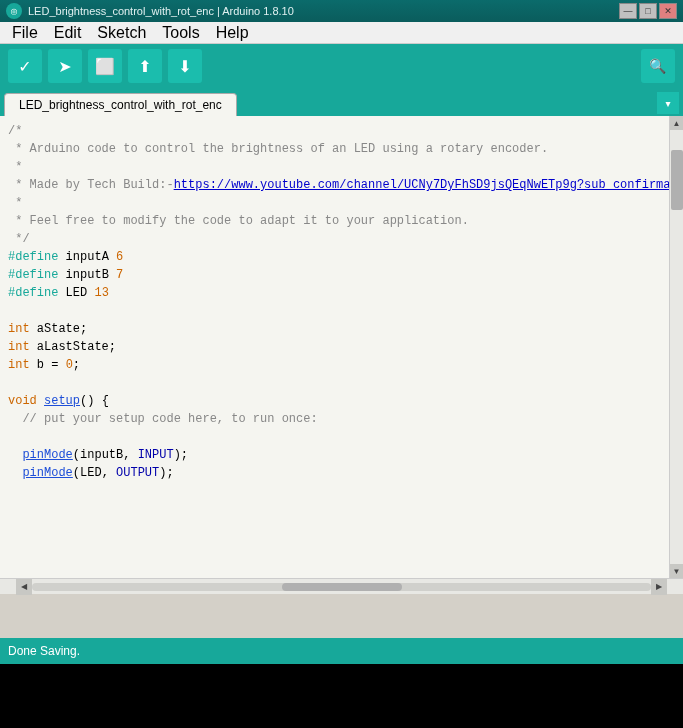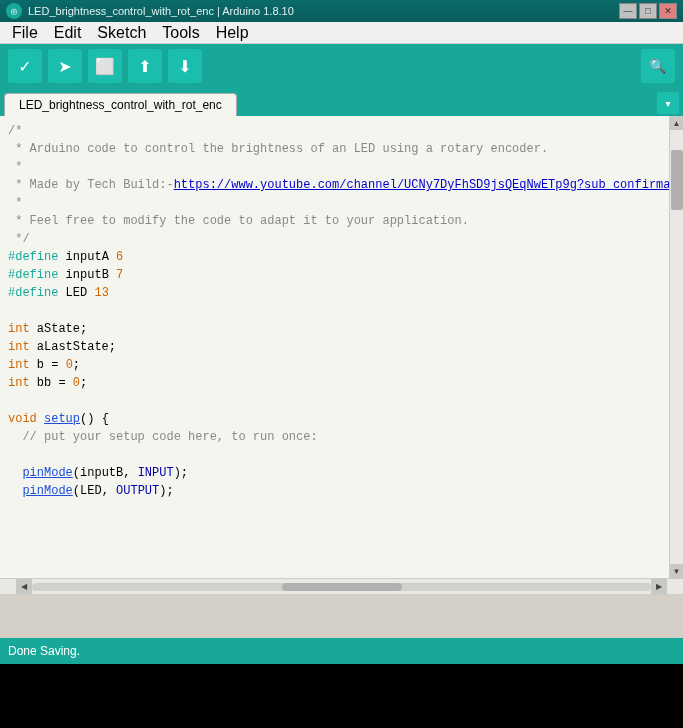--- a/index.html
+++ b/index.html
@@ -274,21 +274,20 @@
     <div class="code-line"><span class="c-comment"> *</span></div>
     <div class="code-line"><span class="c-comment"> * Feel free to modify the code to adapt it to your application.</span></div>
     <div class="code-line"><span class="c-comment"> */</span></div>
     <div class="code-line"><span class="c-define">#define</span><span class="c-normal"> inputA </span><span class="c-number">6</span></div>
     <div class="code-line"><span class="c-define">#define</span><span class="c-normal"> inputB </span><span class="c-number">7</span></div>
     <div class="code-line"><span class="c-define">#define</span><span class="c-normal"> LED </span><span class="c-number">13</span></div>
     <div class="code-line">&nbsp;</div>
     <div class="code-line"><span class="c-keyword">int</span><span class="c-normal"> aState;</span></div>
     <div class="code-line"><span class="c-keyword">int</span><span class="c-normal"> aLastState;</span></div>
     <div class="code-line"><span class="c-keyword">int</span><span class="c-normal"> b = </span><span class="c-number">0</span><span class="c-normal">;</span></div>
-    <div class="code-line"><span class="c-keyword">int</span><span class="c-normal"> bb = </span><span class="c-number">0</span><span class="c-normal">;</span></div>
     <div class="code-line">&nbsp;</div>
     <div class="code-line"><span class="c-keyword">void</span><span class="c-normal"> </span><span class="c-func">setup</span><span class="c-normal">() {</span></div>
     <div class="code-line"><span class="c-comment">  // put your setup code here, to run once:</span></div>
     <div class="code-line">&nbsp;</div>
     <div class="code-line"><span class="c-normal">  </span><span class="c-func">pinMode</span><span class="c-normal">(inputB, </span><span class="c-param">INPUT</span><span class="c-normal">);</span></div>
     <div class="code-line"><span class="c-normal">  </span><span class="c-func">pinMode</span><span class="c-normal">(LED, </span><span class="c-param">OUTPUT</span><span class="c-normal">);</span></div>
     <div class="code-line">&nbsp;</div>
     <div class="code-line">&nbsp;</div>
     <div class="code-line">&nbsp;</div>
 

